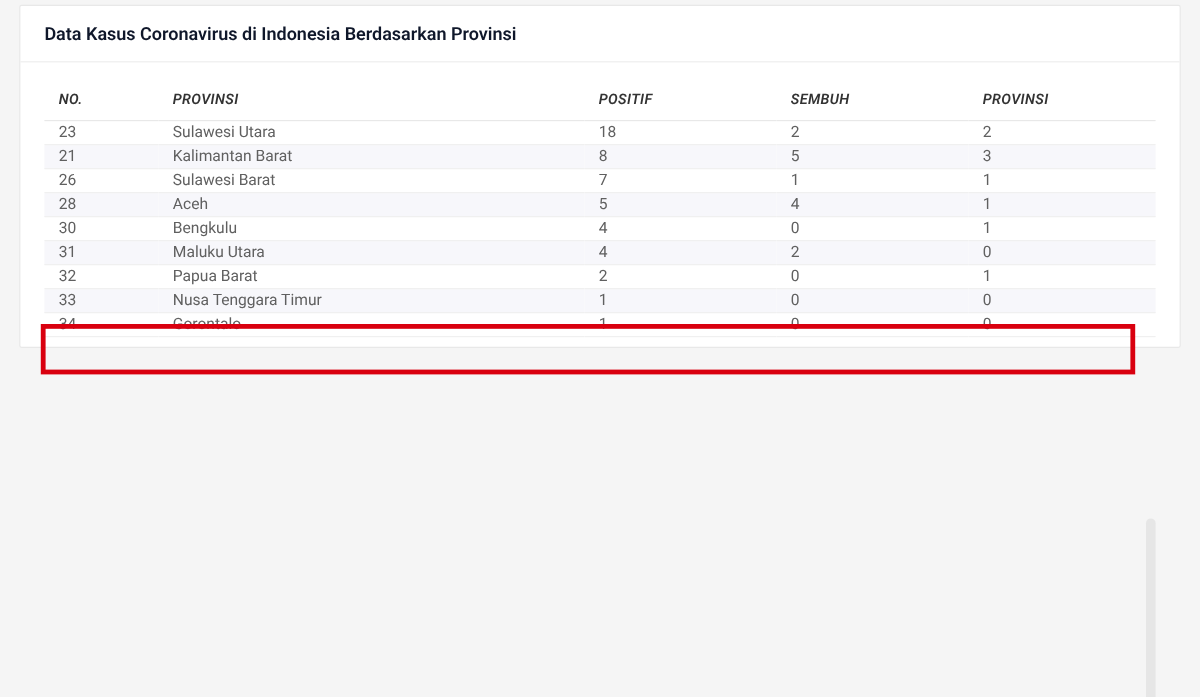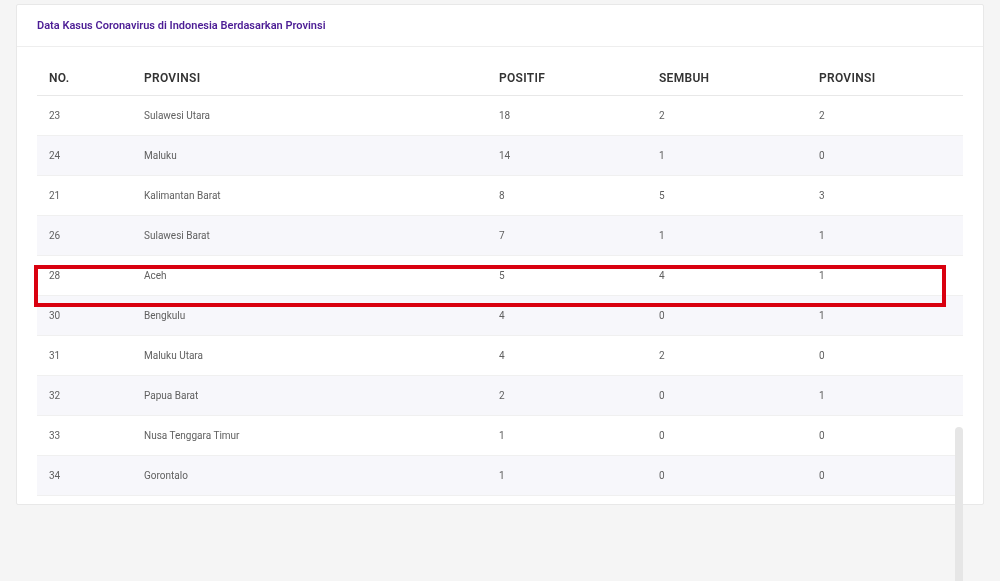--- a/index.html
+++ b/index.html
@@ -20,47 +20,48 @@
       background: #fff;
       border: 1px solid #e8e8e8;
       margin: 4px 16px 0 16px;
       border-radius: 2px;
     }
     .card-header {
       padding: 14px 20px;
       border-bottom: 1px solid #eee;
     }
     .card-title {
-      font-size: 11px;
+      font-size: 15px;
       font-weight: 600;
-      color: #4c1d95;
+      color: #0f172a;
     }
     .card-body {
       padding: 14px 20px 8px 20px;
       position: relative;
     }
     table {
       width: 100%;
       border-collapse: collapse;
       font-size: 13px;
     }
     thead th {
       text-align: left;
       padding: 10px 12px;
       font-weight: 600;
       color: #333;
       border-bottom: 1px solid #e8e8e8;
       letter-spacing: 0.3px;
       font-size: 12px;
+      font-style: italic;
     }
     tbody td {
-      padding: 14px 12px;
+      padding: 2px 12px;
       border-bottom: 1px solid #f0f0f0;
       color: #606060;
-      font-size: 10px;
+      font-size: 13px;
     }
     tbody tr:nth-child(even) td {
       background: #f7f7fb;
     }
     .col-no {
       width: 95px;
     }
     .col-prov {
       width: 355px;
     }
@@ -112,27 +113,20 @@
       </thead>
       <tbody id="tbody">
           <tr>
             <td>23</td>
             <td>Sulawesi Utara</td>
             <td>18</td>
             <td>2</td>
             <td>2</td>
           </tr>
           <tr>
-            <td>24</td>
-            <td>Maluku</td>
-            <td>14</td>
-            <td>1</td>
-            <td>0</td>
-          </tr>
-          <tr>
             <td>21</td>
             <td>Kalimantan Barat</td>
             <td>8</td>
             <td>5</td>
             <td>3</td>
           </tr>
           <tr>
             <td>26</td>
             <td>Sulawesi Barat</td>
             <td>7</td>

